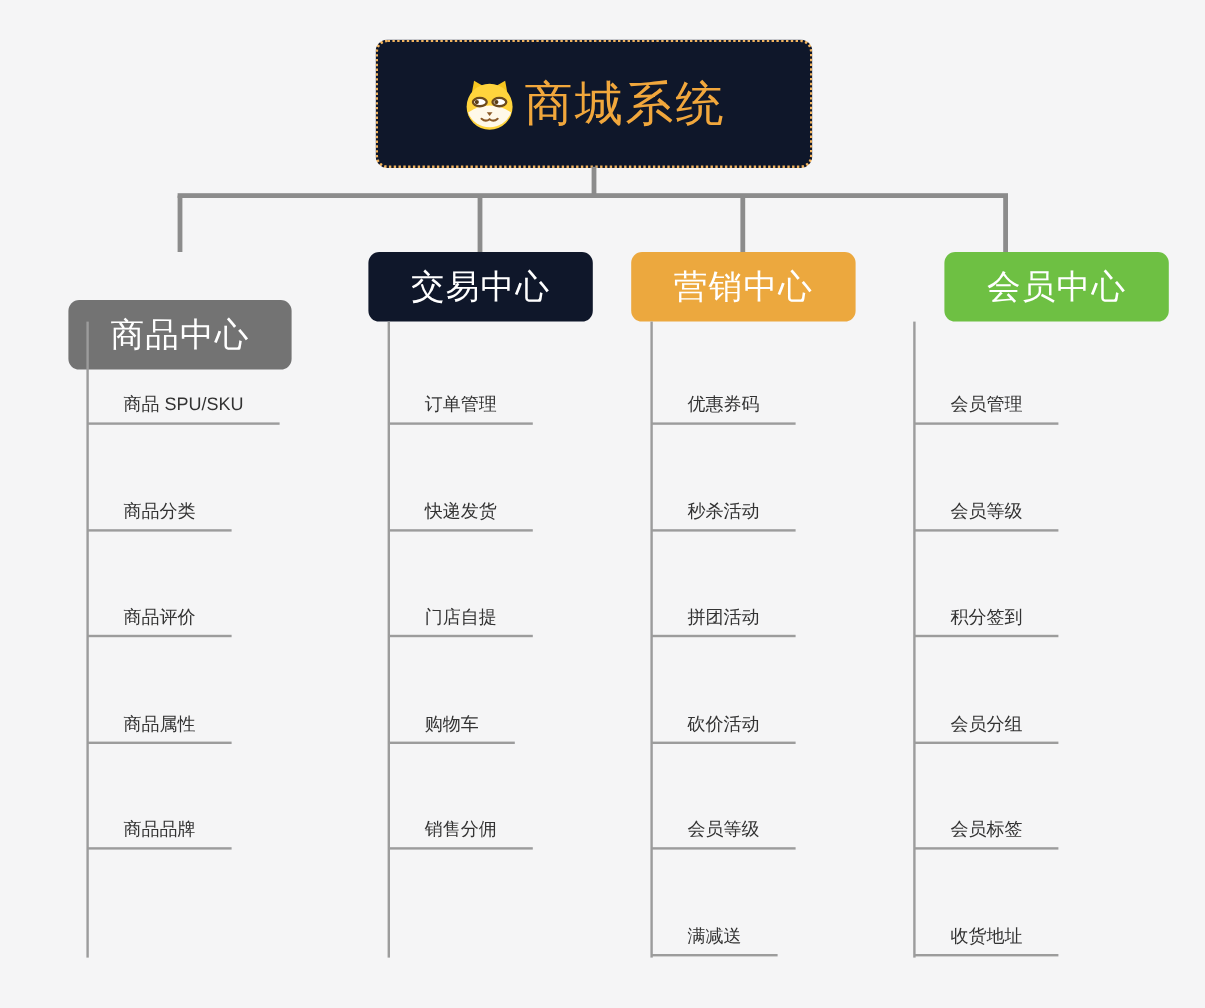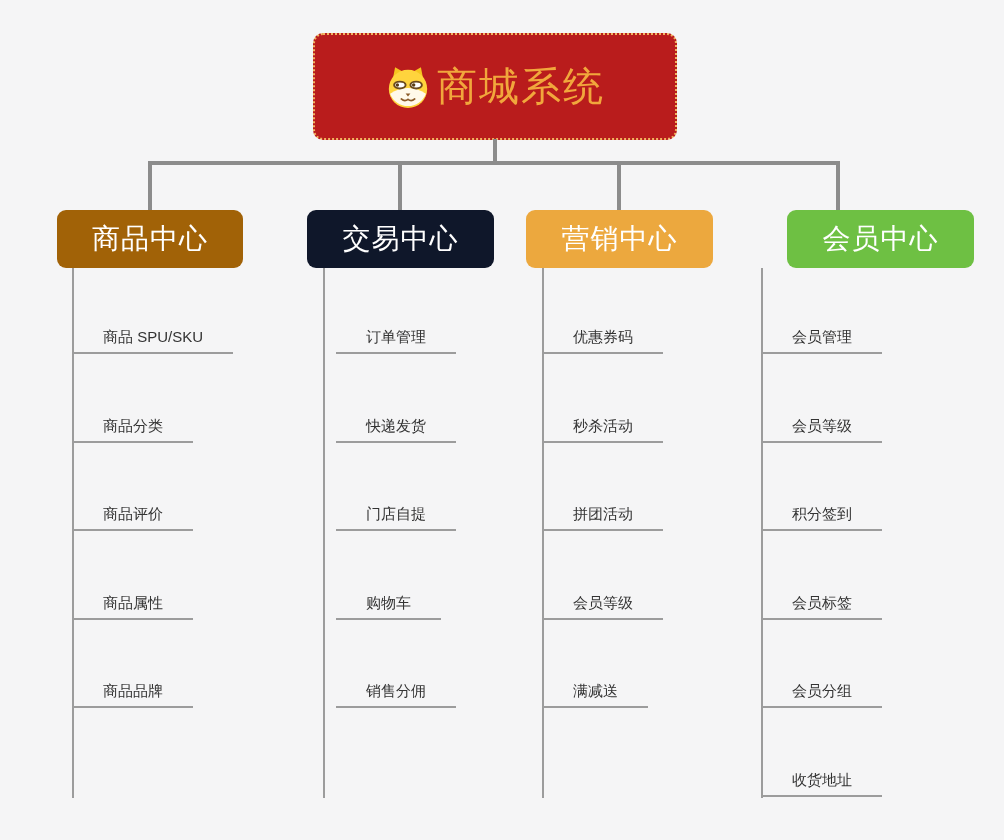--- a/index.html
+++ b/index.html
@@ -12,21 +12,21 @@
     width:1004px;
     height:840px;
     overflow:hidden;
     background:#f5f5f6;
   }
   
   .root-node{
     position:absolute;
     left:313px; top:33px;
     width:364px; height:107px;
-    background:#b91c1c;
+    background:#0f172a;
     border:2px dotted #f2b45f;
     border-radius:10px;
     box-sizing:border-box;
     display:flex;
     align-items:center;
     justify-content:center;
     gap:6px;
   }
   .root-label{
     font-size:40px;
@@ -54,21 +54,21 @@
   }
   .bn-1{left:57px;  width:186px;}
   .bn-2{left:307px; width:187px;}
   .bn-3{left:526px; width:187px;}
   .bn-4{left:787px; width:187px;}
   
   .vline{position:absolute; top:268px; width:2px; height:530px; background:#9c9c9c;}
   .vl-1{left:72px;} .vl-2{left:323px;} .vl-3{left:542px;} .vl-4{left:761px;}
   
   .col{position:absolute; top:268px;}
-  .col-1{left:73px;} .col-2{left:324px;padding-left:12px;} .col-3{left:543px;} .col-4{left:762px;}
+  .col-1{left:73px;} .col-2{left:324px;} .col-3{left:543px;} .col-4{left:762px;}
   .leaf-row{height:88.5px; display:flex; align-items:flex-end;}
   .leaf-row.first{height:86px;}
   .leaf{
     display:inline-block;
     padding:0 30px 5px 30px;
     border-bottom:2px solid #9c9c9c;
     font-size:15px;
     color:#333333;
     white-space:nowrap;
   }
@@ -96,21 +96,21 @@
     <span class="root-label">商城系统</span>
   </div>
 
   <div class="conn conn-stub"></div>
   <div class="conn conn-bus"></div>
   <div class="conn conn-drop drop-1"></div>
   <div class="conn conn-drop drop-2"></div>
   <div class="conn conn-drop drop-3"></div>
   <div class="conn conn-drop drop-4"></div>
 
-  <div class="branch-node bn-1" style="background-color: #a16207;">
+  <div class="branch-node bn-1" style="background-color: #737373; margin-top: 40px;">
     <span>商品中心</span>
   </div>
   <div class="branch-node bn-2" style="background-color: #0f172a;">
     <span>交易中心</span>
   </div>
   <div class="branch-node bn-3" style="background-color: rgb(236, 168, 62);">
     <span>营销中心</span>
   </div>
   <div class="branch-node bn-4" style="background-color: rgb(110, 192, 67);">
     <span>会员中心</span>
@@ -161,41 +161,44 @@
     <div class="leaf-row first">
         <span class="leaf">优惠券码</span>
       </div>
     <div class="leaf-row">
         <span class="leaf">秒杀活动</span>
       </div>
     <div class="leaf-row">
         <span class="leaf">拼团活动</span>
       </div>
     <div class="leaf-row">
+        <span class="leaf">砍价活动</span>
+      </div>
+    <div class="leaf-row">
         <span class="leaf">会员等级</span>
       </div>
     <div class="leaf-row">
         <span class="leaf">满减送</span>
       </div>
   </div>
 
   <div class="col col-4">
     <div class="leaf-row first">
         <span class="leaf">会员管理</span>
       </div>
     <div class="leaf-row">
         <span class="leaf">会员等级</span>
       </div>
     <div class="leaf-row">
         <span class="leaf">积分签到</span>
       </div>
     <div class="leaf-row">
+        <span class="leaf">会员分组</span>
+      </div>
+    <div class="leaf-row">
         <span class="leaf">会员标签</span>
       </div>
     <div class="leaf-row">
-        <span class="leaf">会员分组</span>
-      </div>
-    <div class="leaf-row">
         <span class="leaf">收货地址</span>
       </div>
   </div>
 
 </div>
 
 </body></html>

